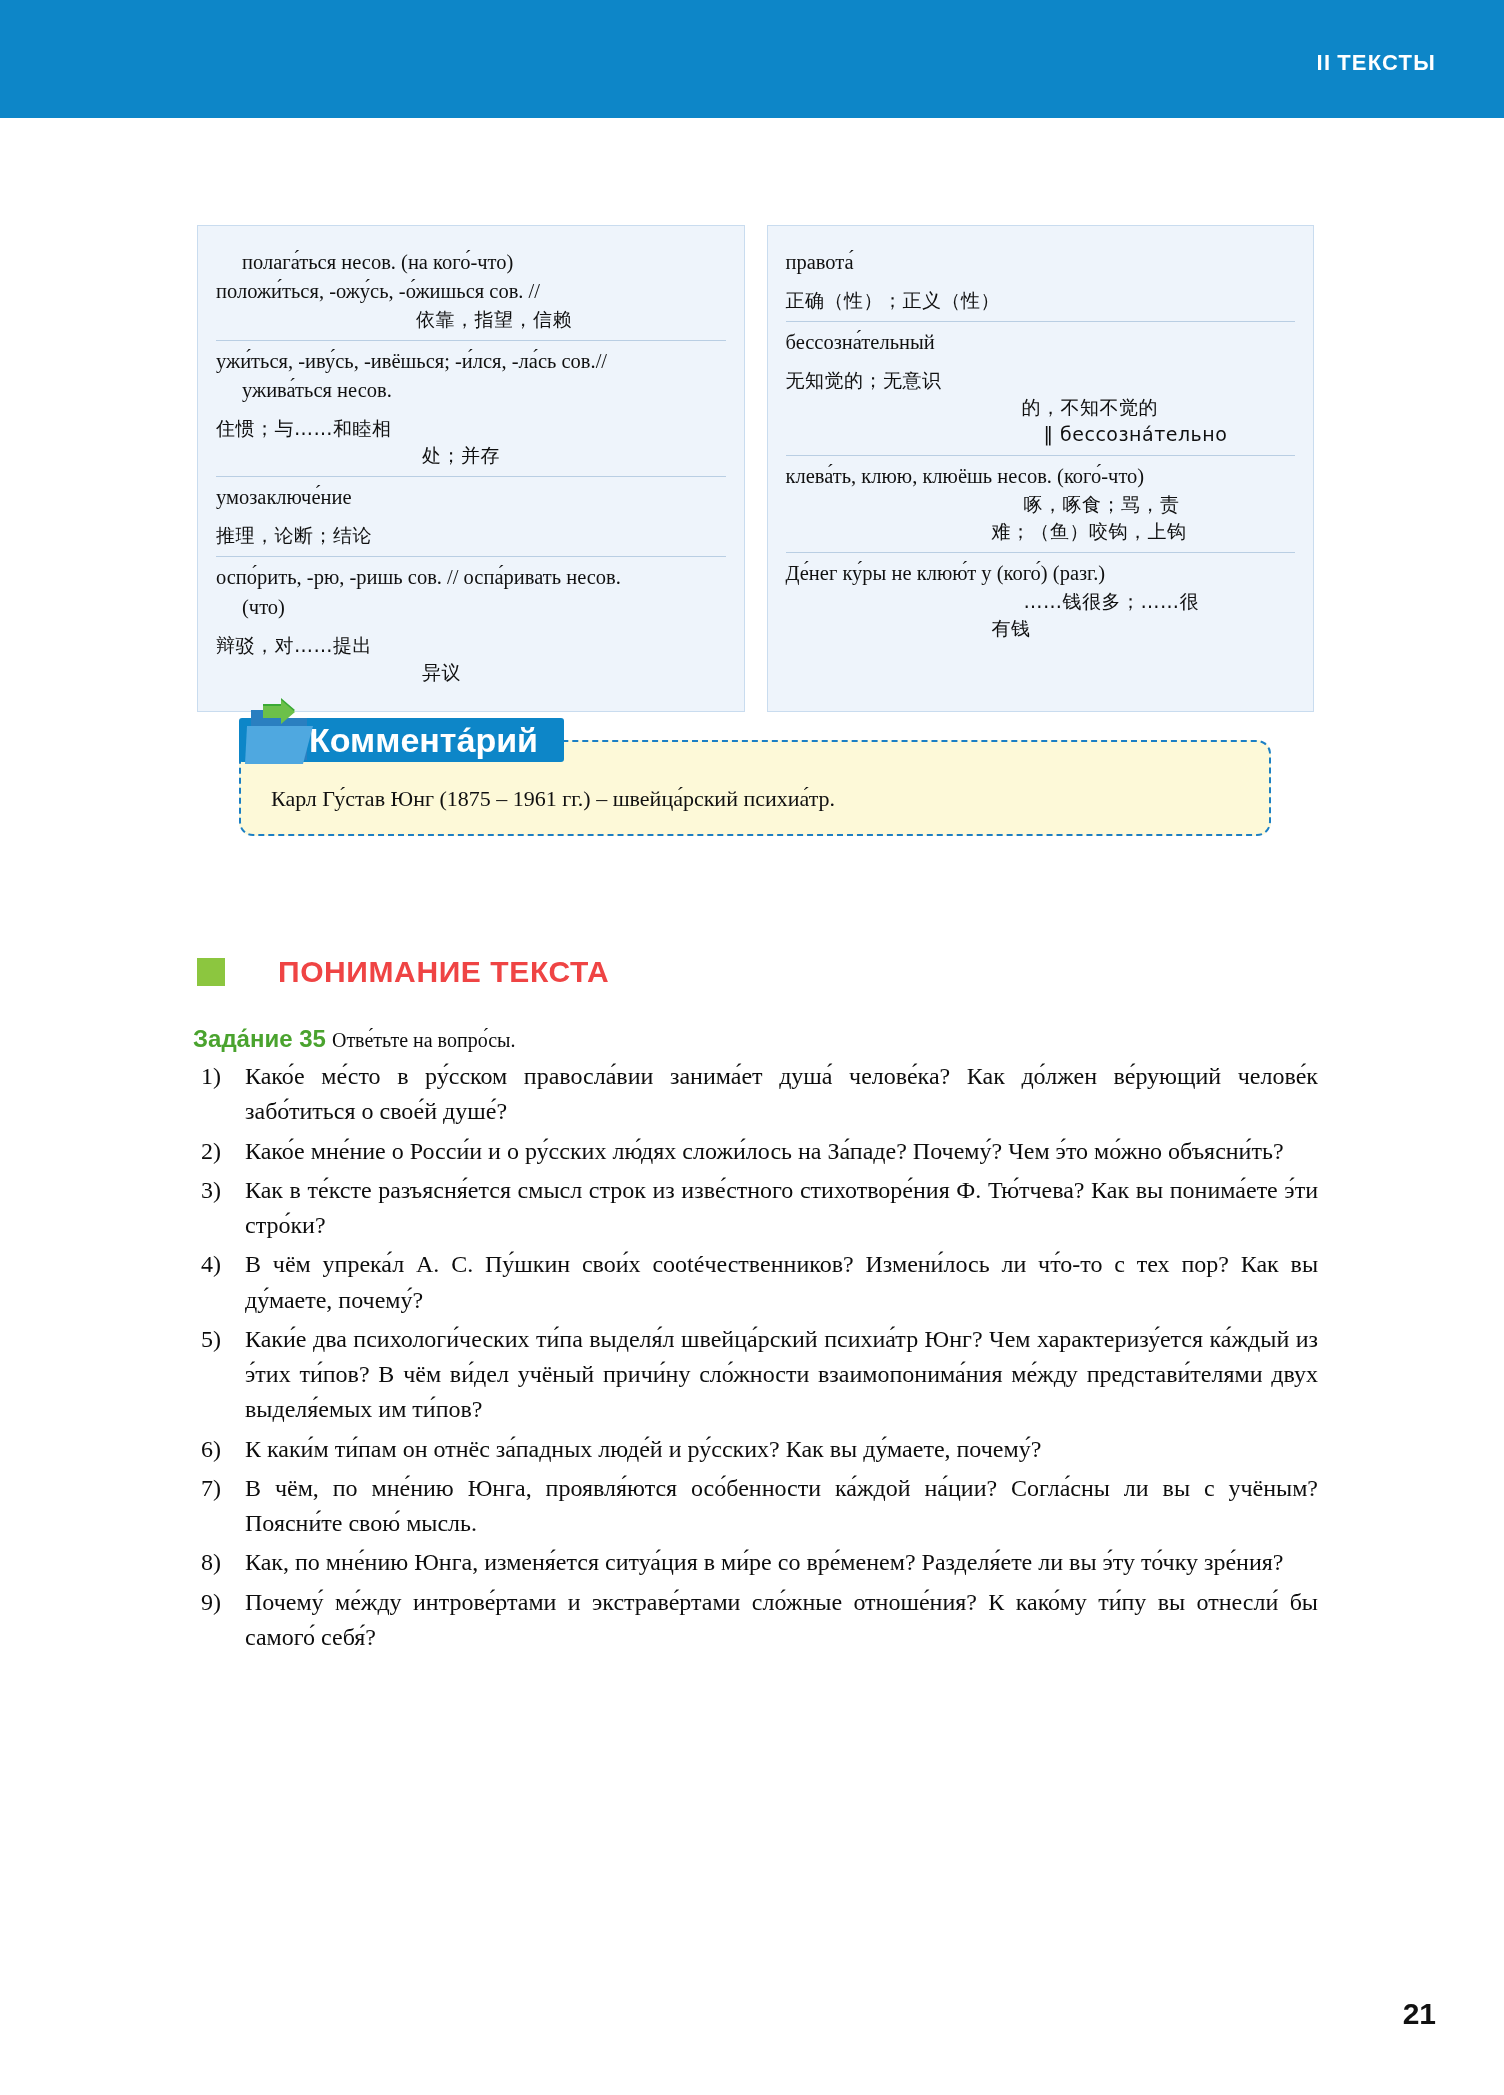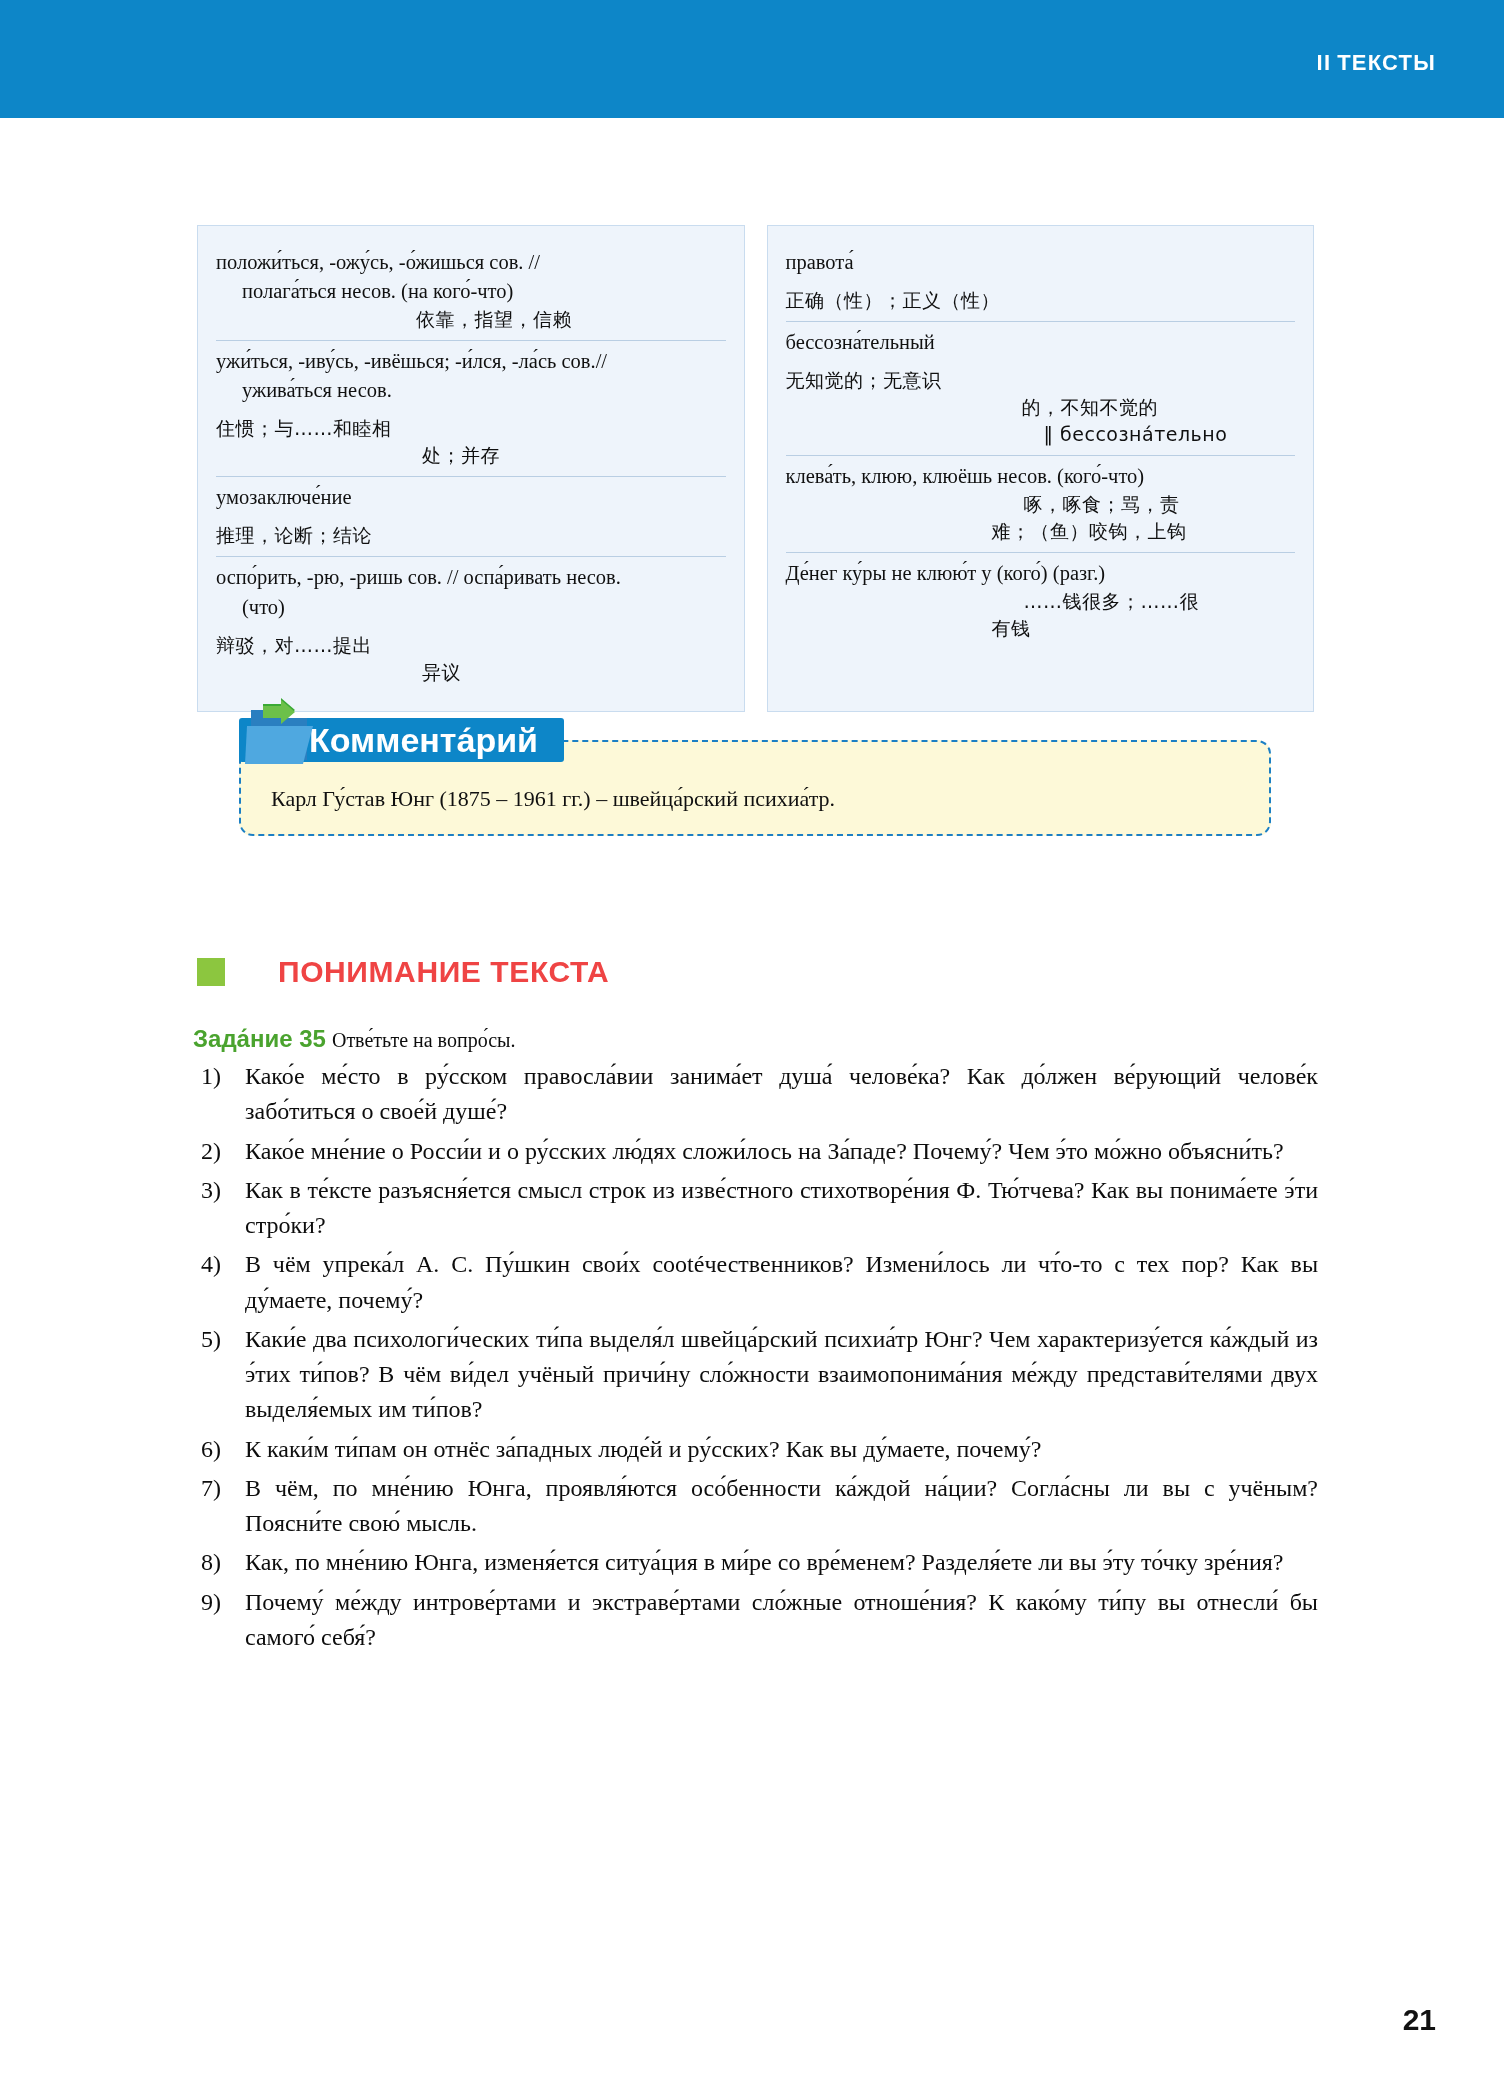--- a/index.html
+++ b/index.html
@@ -193,21 +193,21 @@
   ol.questions li .num {
     position: absolute;
     left: 8px;
     top: 0;
   }
 
   
   .page-number {
     position: absolute;
     right: 68px;
-    bottom: 58px;
+    bottom: 64px;
     font-family: "Liberation Sans", sans-serif;
     font-weight: bold;
     font-size: 30px;
     color: #111111;
   }
 </style>
 </head>
 <body>
 
 <div class="header-band">
@@ -215,22 +215,22 @@
     <span class="roman">II</span>
     <span>ТЕКСТЫ</span>
   </div>
 </div>
 
 <div class="vocab-area">
 
   <div class="vocab-box">
 
     <div class="vocab-entry">
+      <span class="ru indent">полага́ться несов. (на кого́-что)</span>
       <span class="ru">положи́ться, -ожу́сь, -о́жишься сов. //</span>
-      <span class="ru indent">полага́ться несов. (на кого́-что)</span>
       <span class="cn cn-center">依靠，指望，信赖</span>
     </div>
 
     <div class="vocab-entry">
       <span class="ru">ужи́ться, -иву́сь, -ивёшься; -и́лся, -ла́сь сов.//</span>
       <div class="row-split">
         <span class="ru indent left">ужива́ться несов.</span>
         <span class="cn right">住惯；与……和睦相</span>
       </div>
       <span class="cn cn-ind">处；并存</span>

